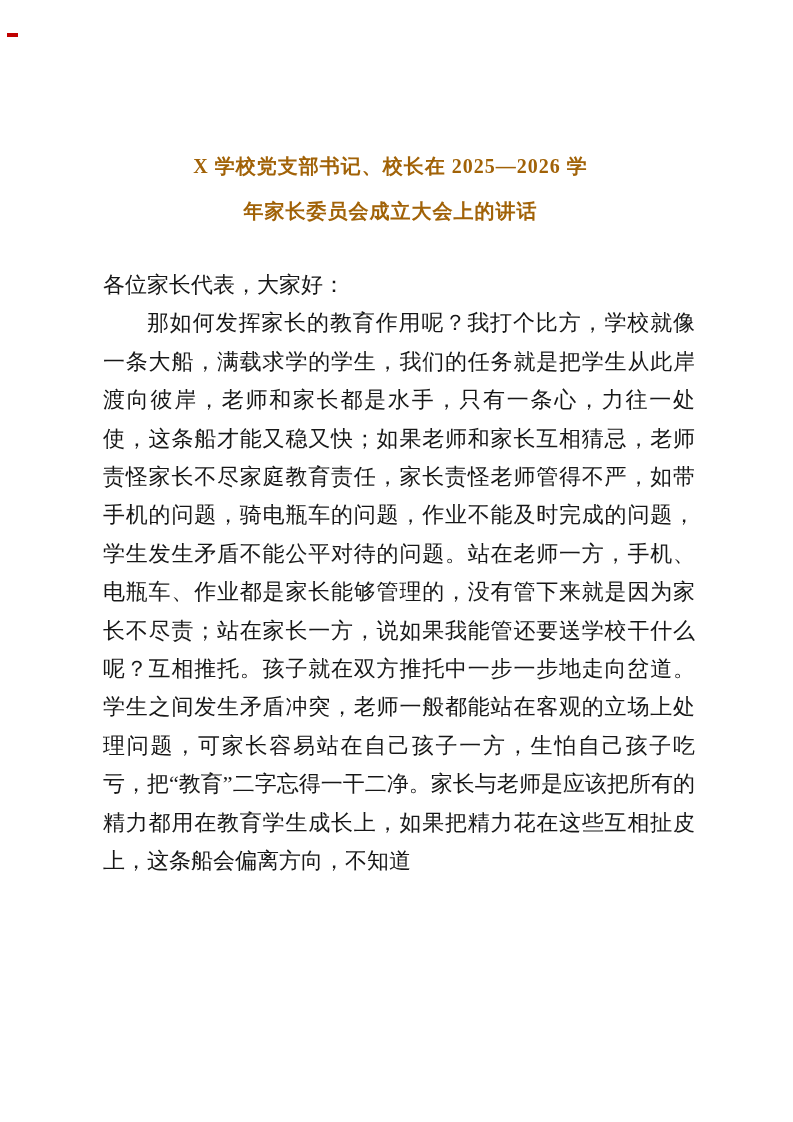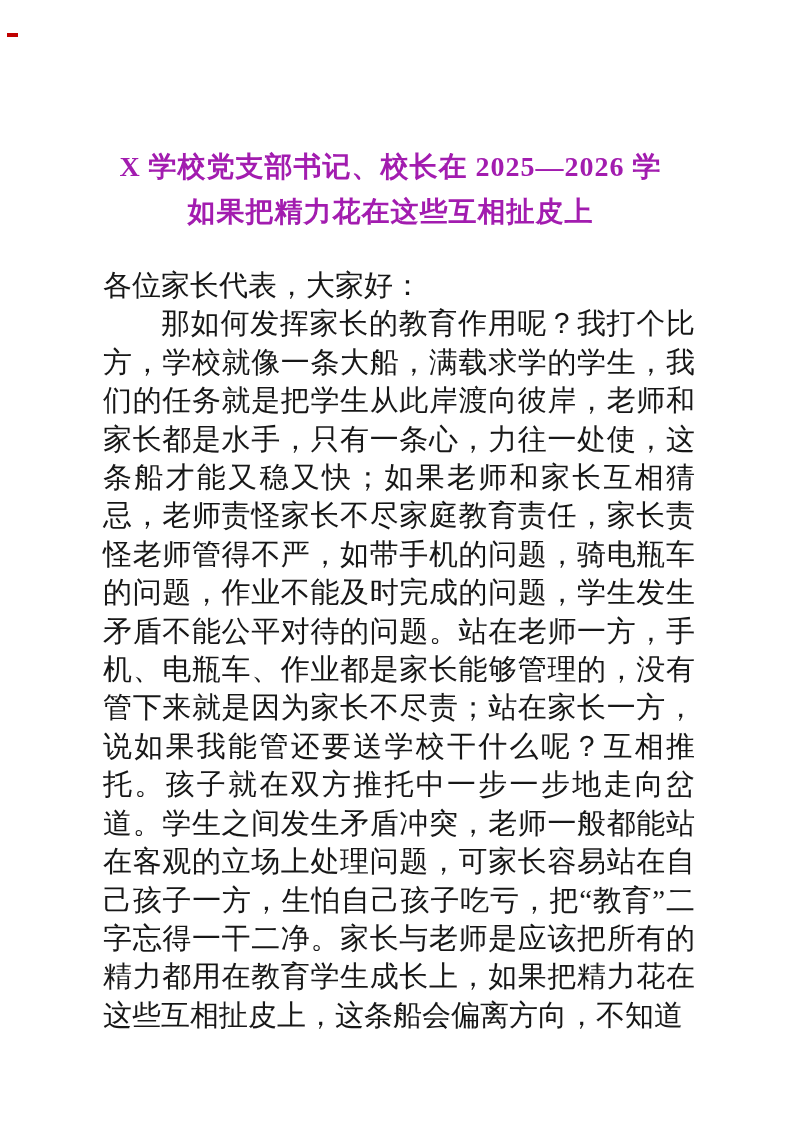--- a/index.html
+++ b/index.html
@@ -23,31 +23,31 @@
     height: 4px;
     background: #c00000;
   }
   .doc-title {
     position: absolute;
     top: 144px;
     left: 36px;
     right: 48px;
     text-align: center;
     font-weight: bold;
-    font-size: 28px;
+    font-size: 20px;
     line-height: 45px;
-    color: #a21caf;
+    color: #a16207;
     letter-spacing: 1px;
   }
   .doc-body {
     position: absolute;
     top: 266px;
     left: 103px;
     width: 592px;
-    font-size: 29px;
+    font-size: 22px;
     line-height: 38.4px;
     color: #171717;
     text-align: justify;
     text-justify: inter-ideograph;
   }
   .doc-body p {
     margin: 0;
     padding: 0;
   }
   .doc-body p.indent {
@@ -56,21 +56,21 @@
 </style>
 </head>
 <body>
 
 <div class="page">
 
   <div class="corner-mark"></div>
 
   <div class="doc-title">
     <div>X 学校党支部书记、校长在 2025—2026 学</div>
-    <div>如果把精力花在这些互相扯皮上</div>
+    <div>年家长委员会成立大会上的讲话</div>
   </div>
 
   <div class="doc-body">
     <p>各位家长代表，大家好：</p>
     <p class="indent">那如何发挥家长的教育作用呢？我打个比方，学校就像一条大船，满载求学的学生，我们的任务就是把学生从此岸渡向彼岸，老师和家长都是水手，只有一条心，力往一处使，这条船才能又稳又快；如果老师和家长互相猜忌，老师责怪家长不尽家庭教育责任，家长责怪老师管得不严，如带手机的问题，骑电瓶车的问题，作业不能及时完成的问题，学生发生矛盾不能公平对待的问题。站在老师一方，手机、电瓶车、作业都是家长能够管理的，没有管下来就是因为家长不尽责；站在家长一方，说如果我能管还要送学校干什么呢？互相推托。孩子就在双方推托中一步一步地走向岔道。学生之间发生矛盾冲突，老师一般都能站在客观的立场上处理问题，可家长容易站在自己孩子一方，生怕自己孩子吃亏，把“教育”二字忘得一干二净。家长与老师是应该把所有的精力都用在教育学生成长上，如果把精力花在这些互相扯皮上，这条船会偏离方向，不知道</p>
   </div>
 
 </div>
 
 </body></html>

